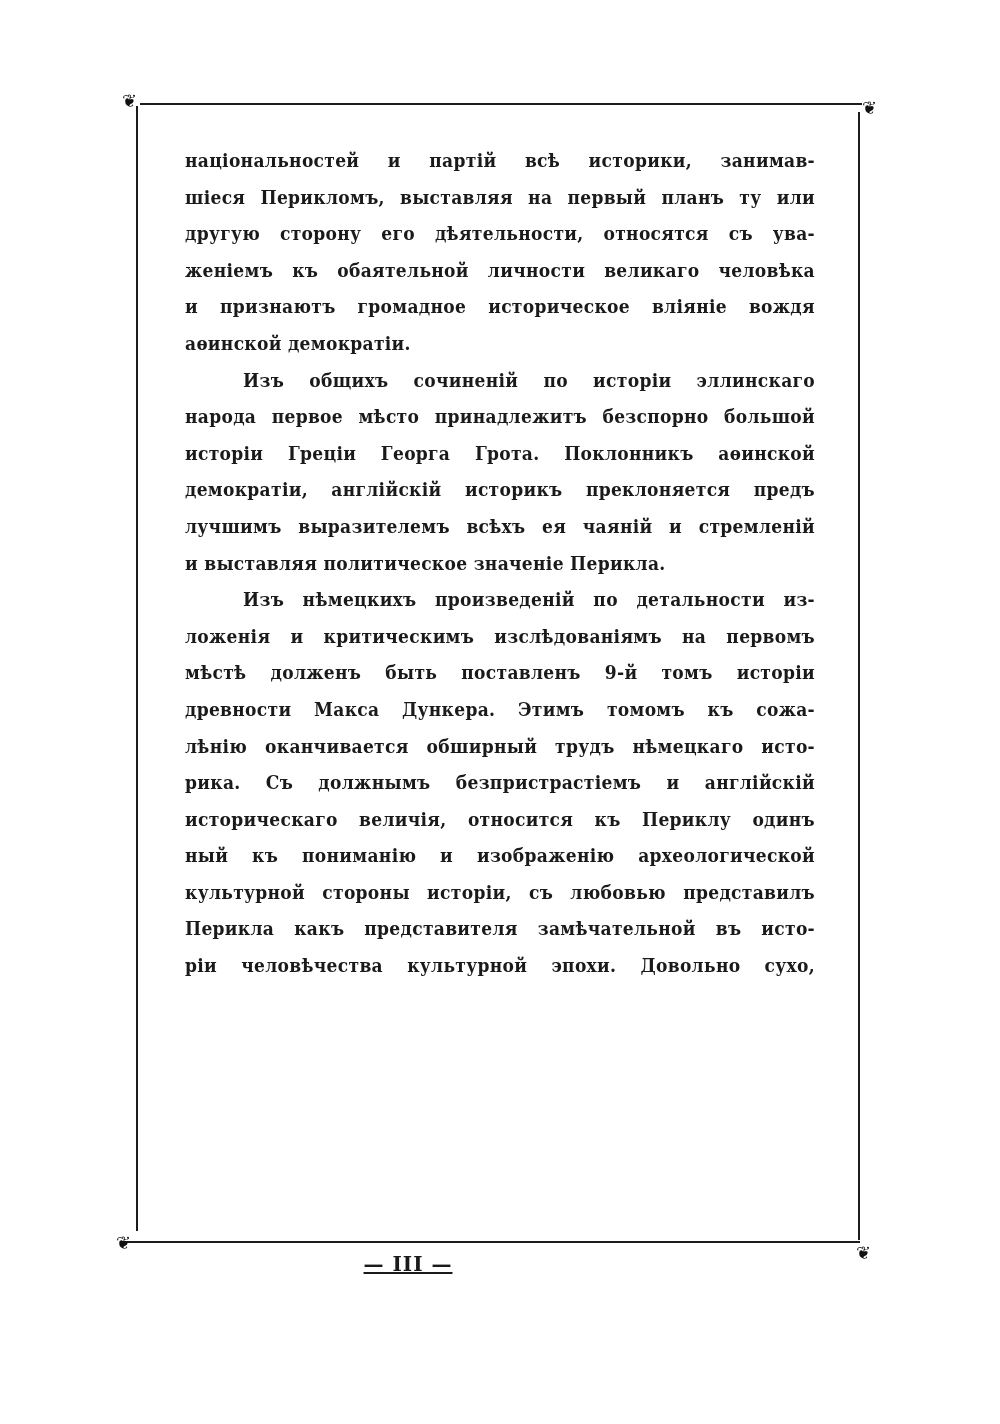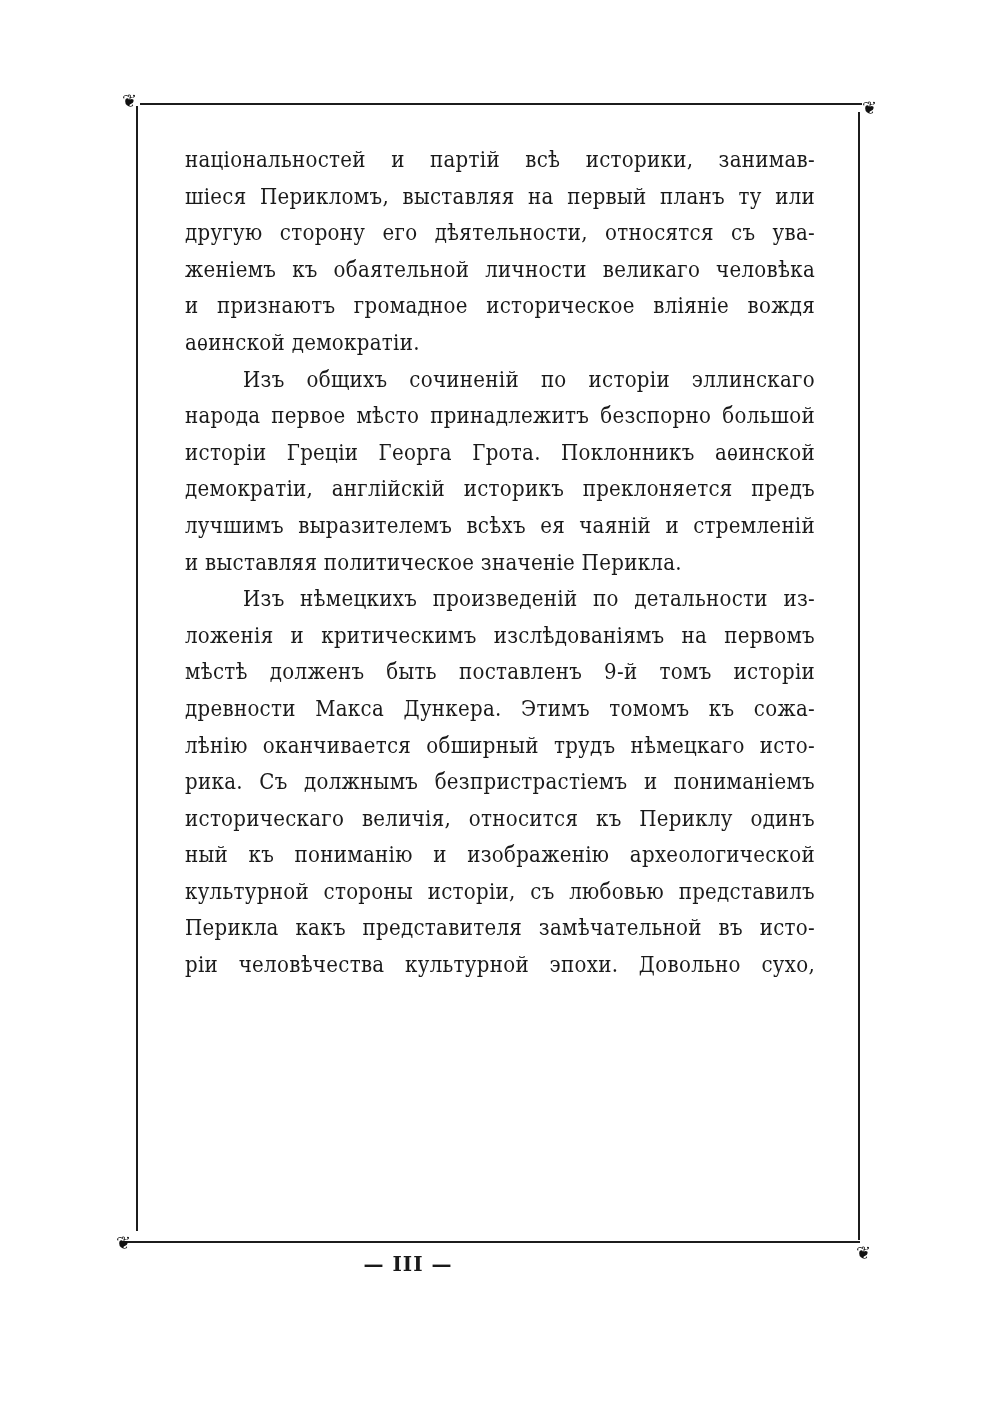--- a/index.html
+++ b/index.html
@@ -38,44 +38,45 @@
 
     .text-block {
       position: absolute;
       left: 185px;
       top: 142px;
       width: 630px;
     }
     .line {
       height: 36.6px;
       line-height: 36.6px;
-      font-size: 22px;
+      font-size: 19px;
       letter-spacing: 0.3px;
       text-align: justify;
       text-align-last: justify;
       white-space: nowrap;
       overflow: visible;
-      font-weight: 400;
+      font-weight: 700;
       font-stretch: condensed;
     }
     .line.last {
       text-align-last: left;
     }
     .line.indent {
       padding-left: 58px;
     }
     .page-number {
       position: absolute;
       left: 0;
       width: 816px;
       top: 1252px;
       text-align: center;
       font-size: 20px;
       font-weight: bold;
       letter-spacing: 1px;
+      text-decoration: underline;
     }
   </style>
 </head>
 <body>
 
 <div>
   <div class="frame-line frame-top"></div>
   <div class="frame-line frame-bottom"></div>
   <div class="frame-line frame-left"></div>
   <div class="frame-line frame-right"></div>
@@ -105,21 +106,21 @@
     <div class="line last">и выставляя политическое значеніе Перикла.</div>
   </div>
 
 
   <div>
     <div class="line indent">Изъ нѣмецкихъ произведеній по детальности из-</div>
     <div class="line">ложенія и критическимъ изслѣдованіямъ на первомъ</div>
     <div class="line">мѣстѣ долженъ быть поставленъ 9-й томъ исторіи</div>
     <div class="line">древности Макса Дункера. Этимъ томомъ къ сожа-</div>
     <div class="line">лѣнію оканчивается обширный трудъ нѣмецкаго исто-</div>
-    <div class="line">рика. Съ должнымъ безпристрастіемъ и пониманіемъ</div>
+    <div class="line">рика. Съ должнымъ безпристрастіемъ и англійскій</div>
     <div class="line">историческаго величія, относится къ Периклу одинъ</div>
     <div class="line">ный къ пониманію и изображенію археологической</div>
     <div class="line">культурной стороны исторіи, съ любовью представилъ</div>
     <div class="line">Перикла какъ представителя замѣчательной въ исто-</div>
     <div class="line">ріи человѣчества культурной эпохи. Довольно сухо,</div>
   </div>
 </div>
 
 <div class="page-number">— III —</div>
 

